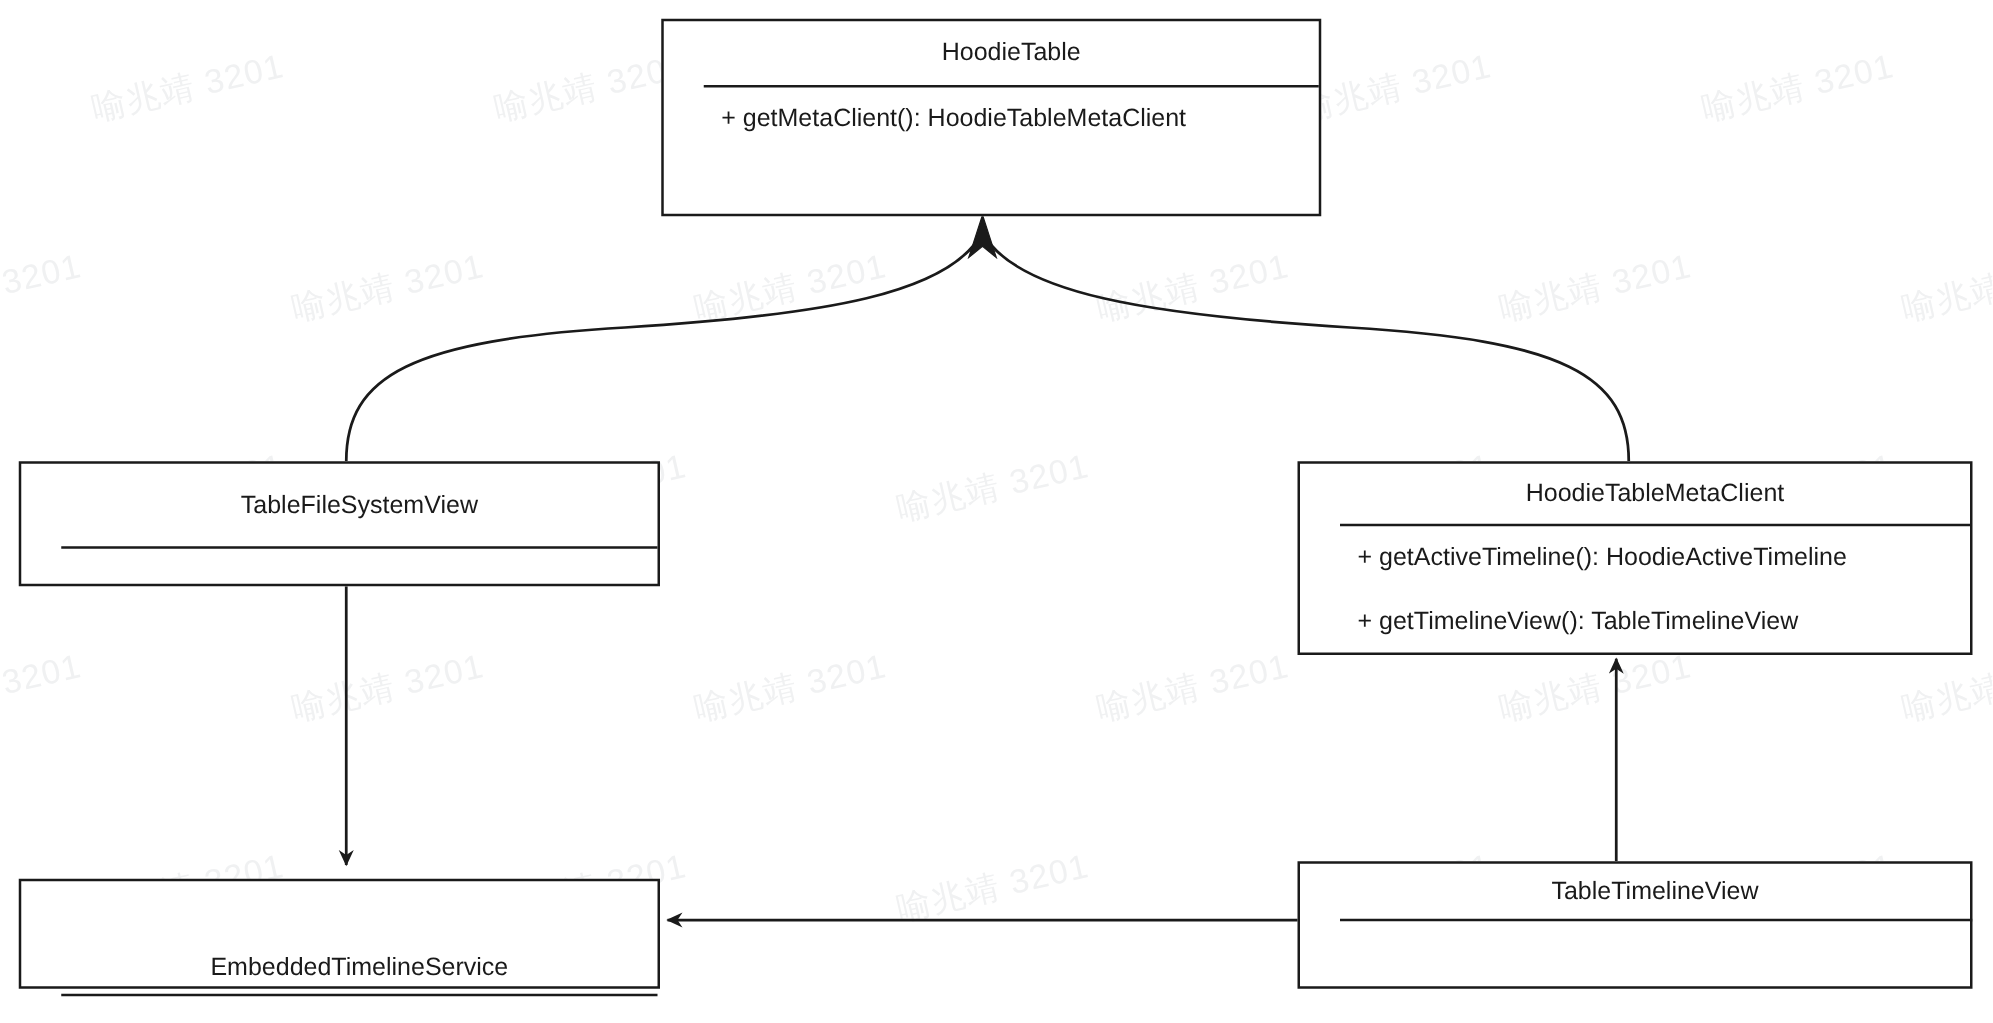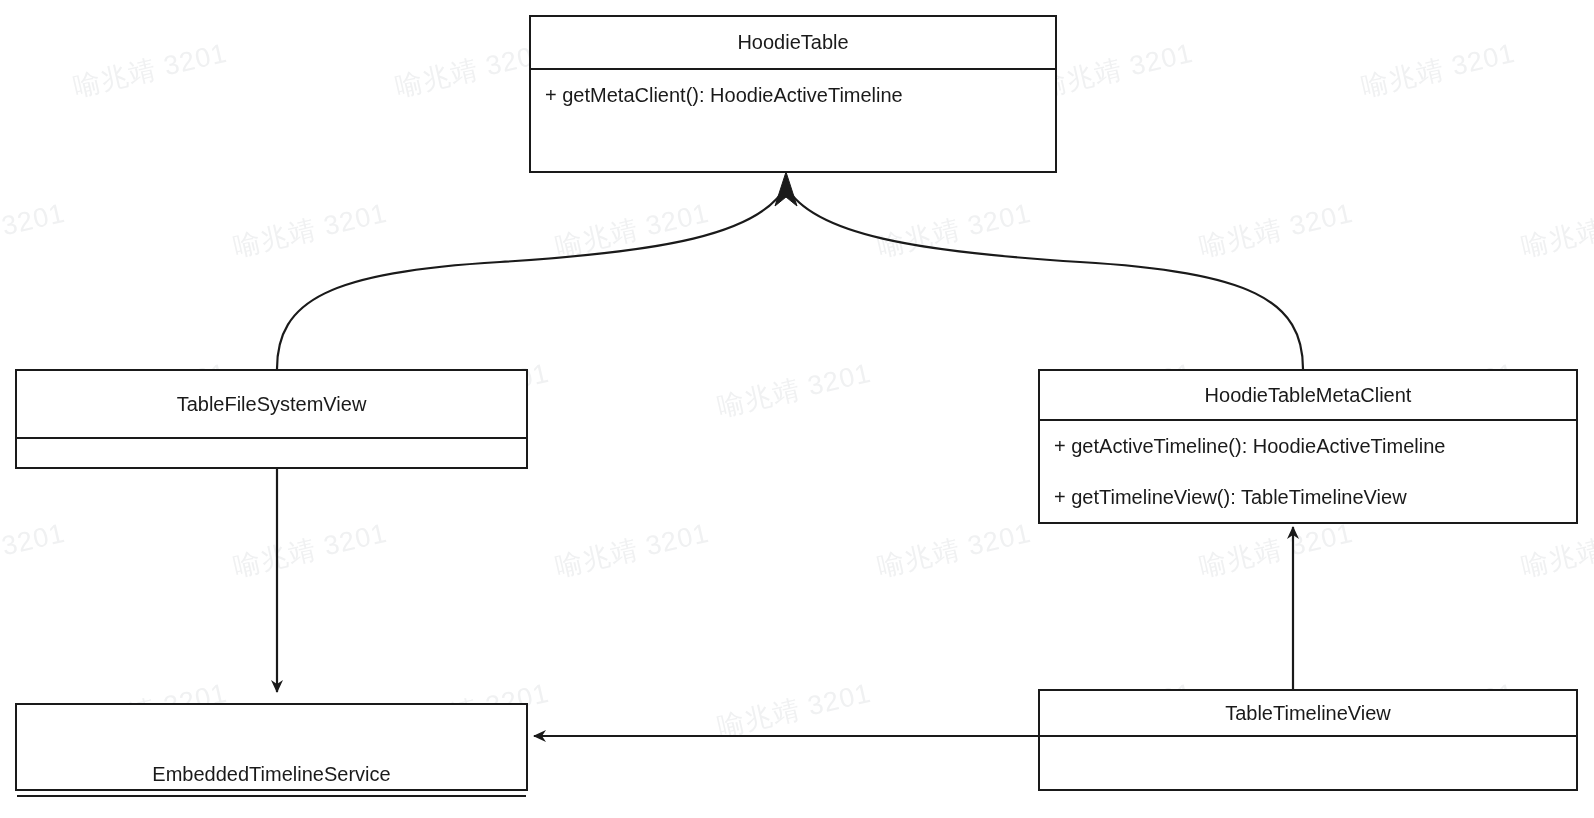--- a/index.html
+++ b/index.html
@@ -49,20 +49,21 @@
     pointer-events: none;
   }
 
   
   .uml-class {
     position: absolute;
     box-sizing: border-box;
     background: #ffffff;
     border: 2px solid #1a1a1a;
     z-index: 2;
+    padding-left: 32px;
   }
   .uml-name {
     box-sizing: border-box;
     width: 100%;
     text-align: center;
     font-size: 20px;
     color: #1a1a1a;
     display: flex;
     align-items: center;
     justify-content: center;
@@ -161,21 +162,21 @@
     <line x1="277" y1="469" x2="277" y2="692" stroke="#1a1a1a" stroke-width="2.2" marker-end="url(#open-arrow)"></line>
 
     <line x1="1293" y1="689" x2="1293" y2="527" stroke="#1a1a1a" stroke-width="2.2" marker-end="url(#open-arrow)"></line>
 
     <line x1="1578" y1="736" x2="534" y2="736" stroke="#1a1a1a" stroke-width="2.2" marker-end="url(#open-arrow)"></line>
   </svg>
 
   <div class="uml-class" id="class-hoodietable">
     <div class="uml-name">HoodieTable</div>
     <div class="uml-compartment">
-      <div class="uml-member">+ getMetaClient(): HoodieActiveTimeline</div>
+      <div class="uml-member">+ getMetaClient(): HoodieTableMetaClient</div>
     </div>
   </div>
 
   <div class="uml-class" id="class-tablefilesystemview">
     <div class="uml-name">TableFileSystemView</div>
     <div class="uml-compartment">
       <div class="uml-member empty"></div>
     </div>
   </div>
 

